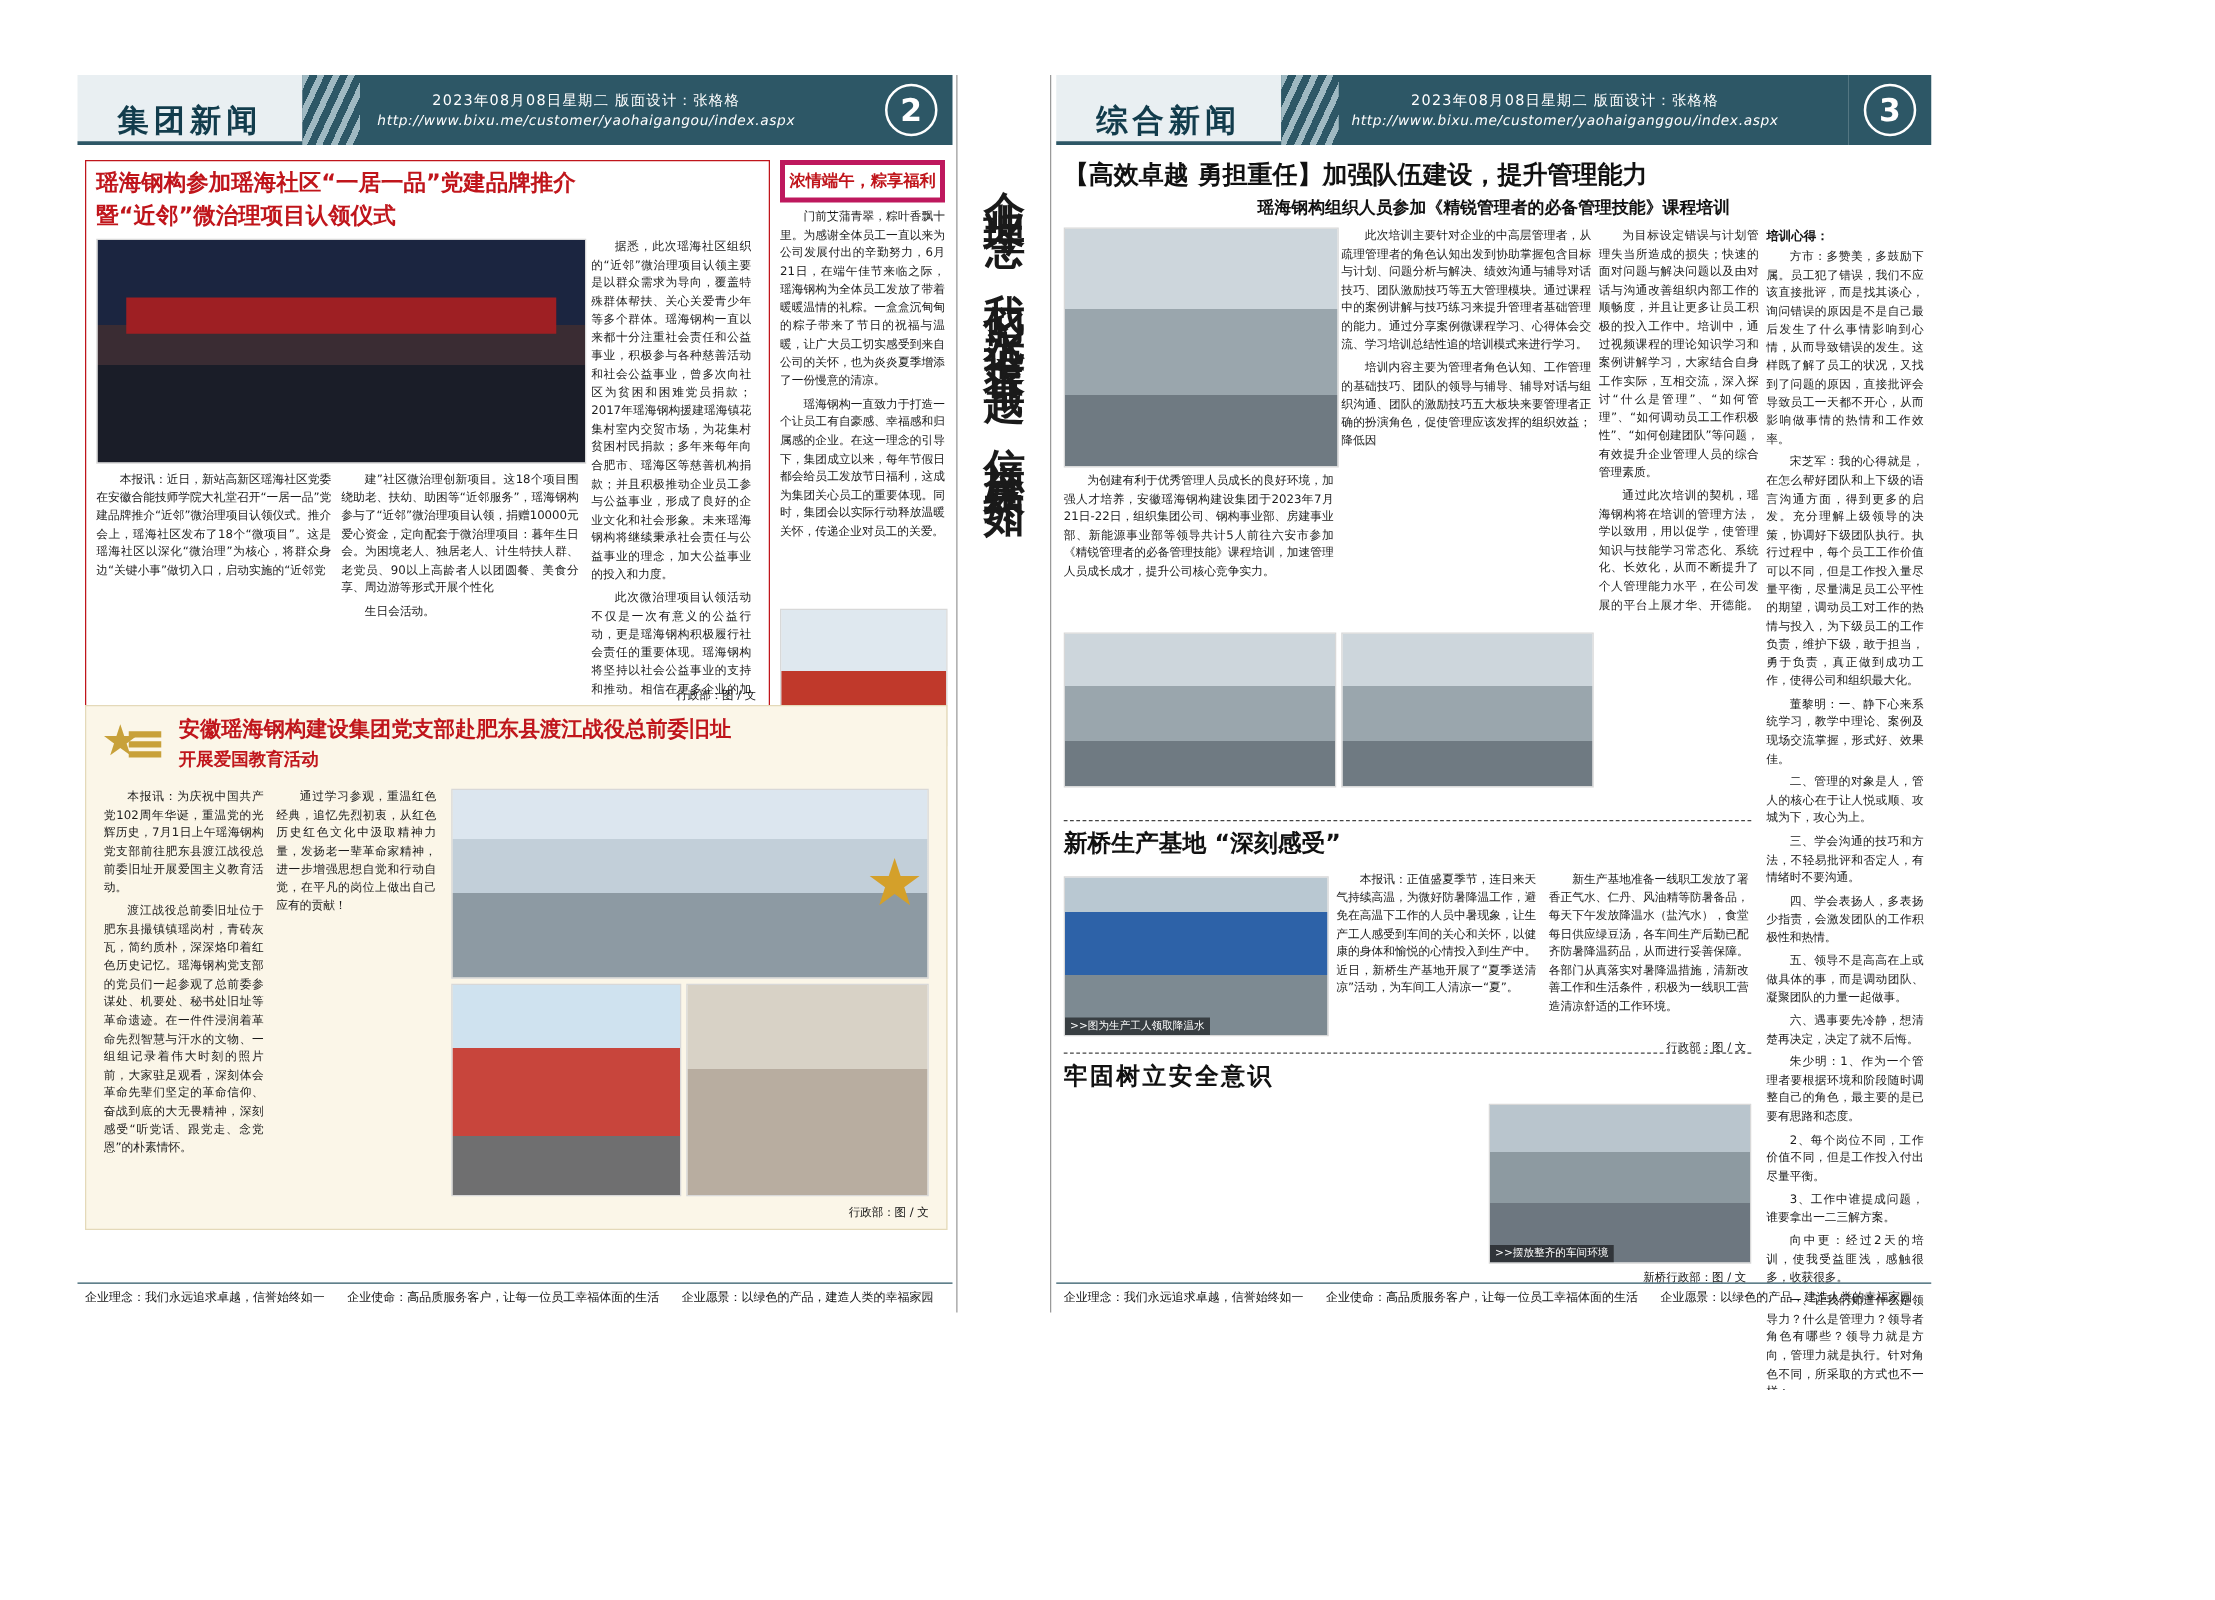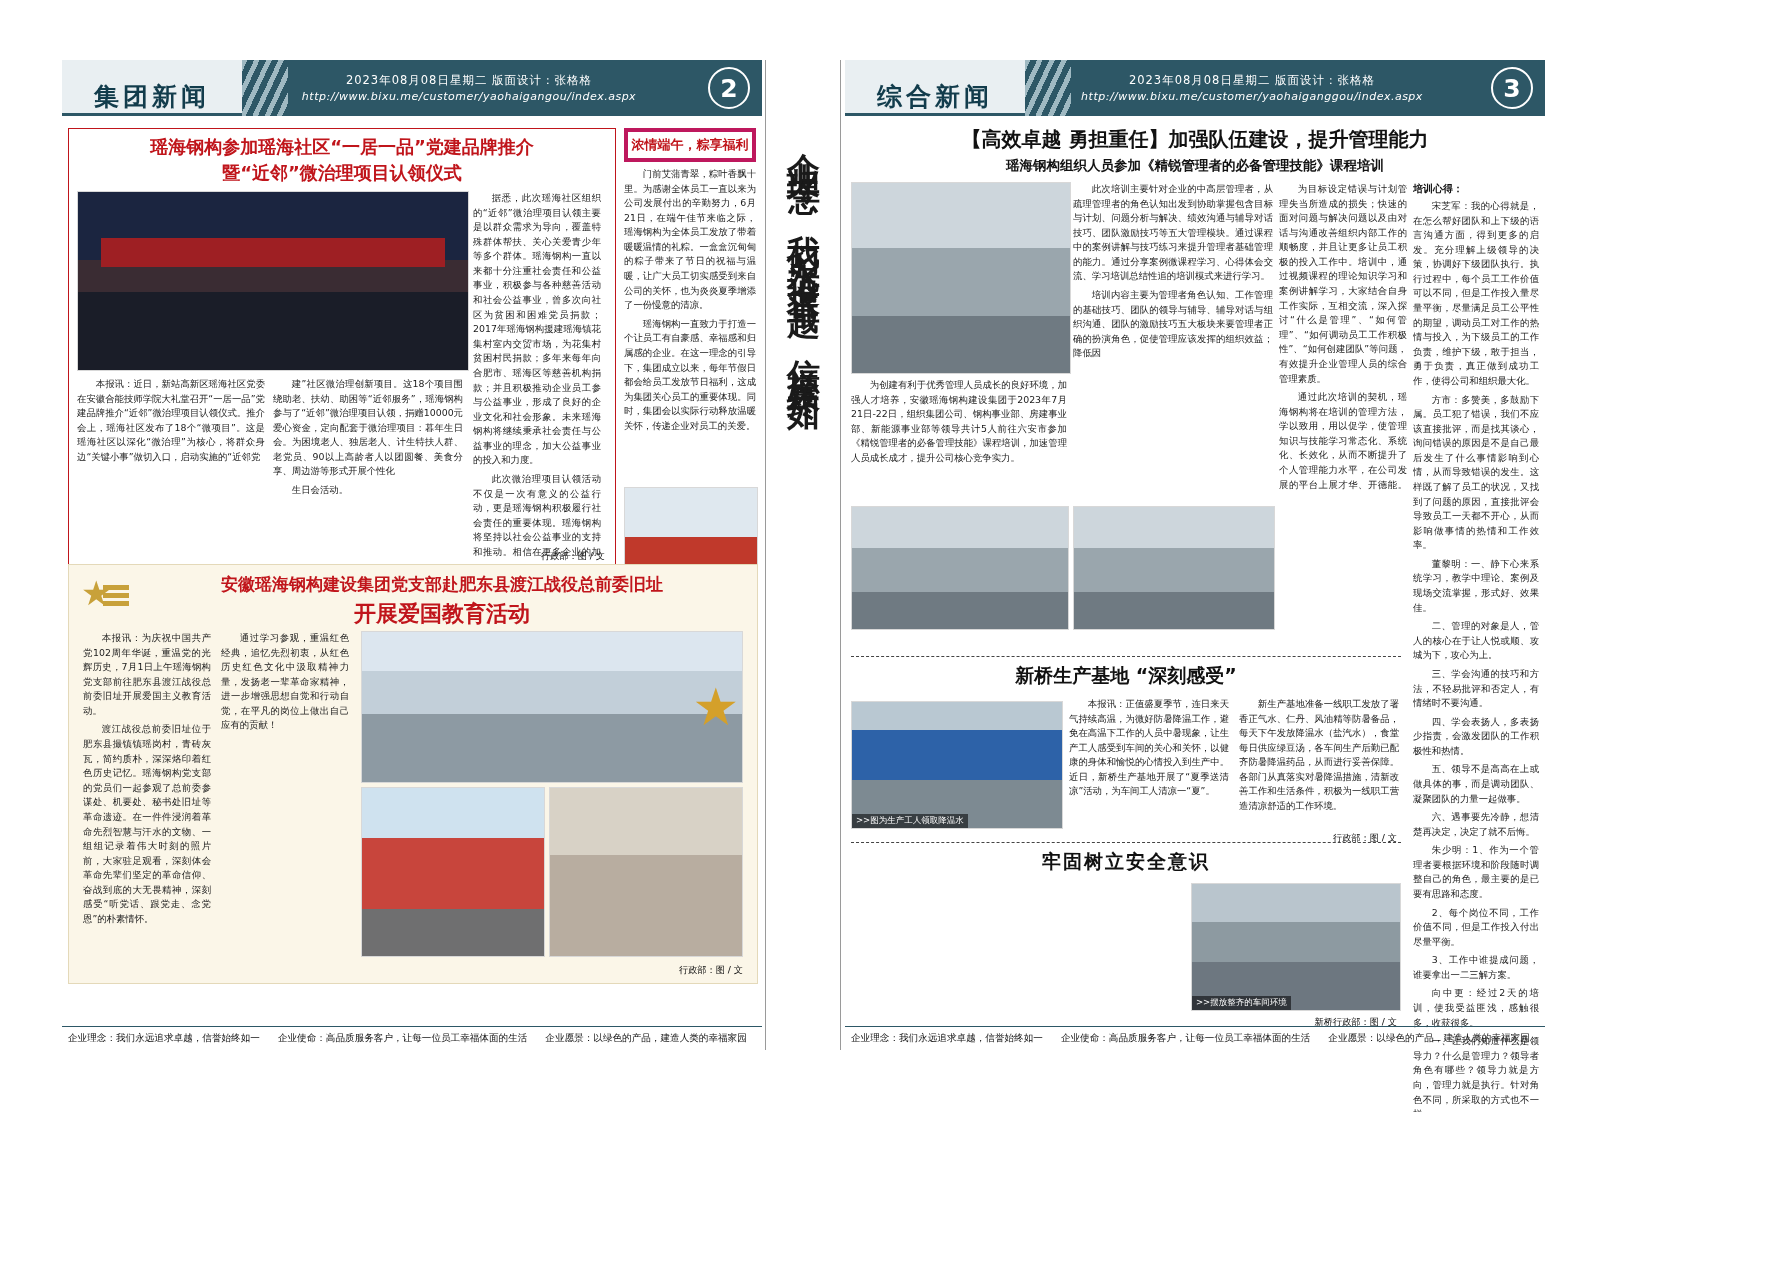--- a/index.html
+++ b/index.html
@@ -18,21 +18,21 @@
   .mh-stripe{flex:1;background:#2d5766;position:relative;display:flex;flex-direction:column;align-items:center;justify-content:center;color:#fff;}
   .mh-stripe .l1{font-size:11.5px;letter-spacing:1px;}
   .mh-stripe .l2{font-size:11px;font-style:italic;letter-spacing:.5px;margin-top:2px;}
   .mh-stripe:before{content:"";position:absolute;left:0;top:0;bottom:0;width:46px;
     background:repeating-linear-gradient(115deg,#9fb9c2 0 5px,#2d5766 5px 11px);}
   .mh-pagenum{width:66px;background:#2d5766;display:flex;align-items:center;justify-content:center;}
   .mh-pagenum .circle{width:38px;height:38px;border-radius:50%;border:2.5px solid #fff;color:#fff;
      font-size:25px;font-weight:bold;display:flex;align-items:center;justify-content:center;line-height:1;}
 
   
-  .hl{color:#c0151b;font-weight:bold;text-align:center;line-height:1.35;}
+  .hl{color:#c0151b;font-weight:bold;line-height:1.35;}
   .sub-hl{text-align:center;font-weight:bold;font-size:13.5px;color:#111;margin-top:4px;}
   .body-col{font-size:9.4px;line-height:1.55;text-align:justify;color:#1a1a1a;}
   .body-col p{margin:0 0 4px 0;text-indent:2em;}
   .sig{text-align:right;font-size:9.2px;margin-top:3px;}
 
   
   .ph{position:relative;overflow:hidden;border:1px solid #d8d8d8;}
   .ph .cap{position:absolute;left:0;bottom:0;background:rgba(0,0,0,.55);color:#fff;font-size:8.5px;padding:1px 4px;}
   .stage{background:linear-gradient(#1b2540 0 38%,#3a2c33 38% 56%,#1a1d28 56% 100%);}
   .stage:after{content:"";position:absolute;left:6%;top:26%;width:88%;height:16%;background:#9e1f23;}
@@ -113,21 +113,21 @@
           <p>门前艾蒲青翠，粽叶香飘十里。为感谢全体员工一直以来为公司发展付出的辛勤努力，6月21日，在端午佳节来临之际，瑶海钢构为全体员工发放了带着暖暖温情的礼粽。一盒盒沉甸甸的粽子带来了节日的祝福与温暖，让广大员工切实感受到来自公司的关怀，也为炎炎夏季增添了一份慢意的清凉。</p>
           <p>瑶海钢构一直致力于打造一个让员工有自豪感、幸福感和归属感的企业。在这一理念的引导下，集团成立以来，每年节假日都会给员工发放节日福利，这成为集团关心员工的重要体现。同时，集团会以实际行动释放温暖关怀，传递企业对员工的关爱。</p>
         </div>
         <div class="ph flag" style="margin-top:4px;width:132px;height:108px;"></div>
       </div>
     </div>
 
     <div style="position:absolute;left:6px;top:504px;width:688px;height:418px;background:#fbf6e8;border:1px solid #e4d9b9;">
       <div style="position:absolute;left:12px;top:10px;" class="emblem"></div>
       <div class="hl" style="position:absolute;left:74px;top:8px;width:598px;font-size:17px;">安徽瑶海钢构建设集团党支部赴肥东县渡江战役总前委旧址</div>
-      <div class="hl" style="position:absolute;left:74px;top:34px;width:598px;font-size:22px;">开展爱国教育活动</div>
+      <div class="hl" style="position:absolute;left:74px;top:34px;width:598px;font-size:14px;">开展爱国教育活动</div>
 
       <div class="body-col" style="position:absolute;left:14px;top:66px;width:128px;height:326px;overflow:hidden;">
         <p>本报讯：为庆祝中国共产党102周年华诞，重温党的光辉历史，7月1日上午瑶海钢构党支部前往肥东县渡江战役总前委旧址开展爱国主义教育活动。</p>
         <p>渡江战役总前委旧址位于肥东县撮镇镇瑶岗村，青砖灰瓦，简约质朴，深深烙印着红色历史记忆。瑶海钢构党支部的党员们一起参观了总前委参谋处、机要处、秘书处旧址等革命遗迹。在一件件浸润着革命先烈智慧与汗水的文物、一组组记录着伟大时刻的照片前，大家驻足观看，深刻体会革命先辈们坚定的革命信仰、奋战到底的大无畏精神，深刻感受“听党话、跟党走、念党恩”的朴素情怀。</p>
       </div>
       <div class="body-col" style="position:absolute;left:152px;top:66px;width:128px;height:326px;overflow:hidden;">
         <p>通过学习参观，重温红色经典，追忆先烈初衷，从红色历史红色文化中汲取精神力量，发扬老一辈革命家精神，进一步增强思想自觉和行动自觉，在平凡的岗位上做出自己应有的贡献！</p>
 
       </div>
 
@@ -180,22 +180,22 @@
         <p>培训内容主要为管理者角色认知、工作管理的基础技巧、团队的领导与辅导、辅导对话与组织沟通、团队的激励技巧五大板块来要管理者正确的扮演角色，促使管理应该发挥的组织效益；降低因</p>
       </div>
       <div class="body-col" style="position:absolute;left:428px;top:56px;width:128px;height:310px;overflow:hidden;">
         <p>为目标设定错误与计划管理失当所造成的损失；快速的面对问题与解决问题以及由对话与沟通改善组织内部工作的顺畅度，并且让更多让员工积极的投入工作中。培训中，通过视频课程的理论知识学习和案例讲解学习，大家结合自身工作实际，互相交流，深入探讨“什么是管理”、“如何管理”、“如何调动员工工作积极性”、“如何创建团队”等问题，有效提升企业管理人员的综合管理素质。</p>
         <p>通过此次培训的契机，瑶海钢构将在培训的管理方法，学以致用，用以促学，使管理知识与技能学习常态化、系统化、长效化，从而不断提升了个人管理能力水平，在公司发展的平台上展才华、开德能。同时，瑶海钢构会持续加强队伍建设、畅通人才成长通道、搭建人才为平台，高效卓越，勇担重任，为推动瑶海钢构高质量发展贡献力量。</p>
       </div>
 
       <div style="position:absolute;left:562px;top:56px;width:126px;height:930px;overflow:hidden;">
         <div style="font-size:10px;font-weight:bold;margin-bottom:3px;">培训心得：</div>
         <div class="body-col">
+          <p>方市：多赞美，多鼓励下属。员工犯了错误，我们不应该直接批评，而是找其谈心，询问错误的原因是不是自己最后发生了什么事情影响到心情，从而导致错误的发生。这样既了解了员工的状况，又找到了问题的原因，直接批评会导致员工一天都不开心，从而影响做事情的热情和工作效率。</p>
           <p>宋芝军：我的心得就是，在怎么帮好团队和上下级的语言沟通方面，得到更多的启发。充分理解上级领导的决策，协调好下级团队执行。执行过程中，每个员工工作价值可以不同，但是工作投入量尽量平衡，尽量满足员工公平性的期望，调动员工对工作的热情与投入，为下级员工的工作负责，维护下级，敢于担当，勇于负责，真正做到成功工作，使得公司和组织最大化。</p>
-          <p>方市：多赞美，多鼓励下属。员工犯了错误，我们不应该直接批评，而是找其谈心，询问错误的原因是不是自己最后发生了什么事情影响到心情，从而导致错误的发生。这样既了解了员工的状况，又找到了问题的原因，直接批评会导致员工一天都不开心，从而影响做事情的热情和工作效率。</p>
           <p>董黎明：一、静下心来系统学习，教学中理论、案例及现场交流掌握，形式好、效果佳。</p>
           <p>二、管理的对象是人，管人的核心在于让人悦或顺、攻城为下，攻心为上。</p>
           <p>三、学会沟通的技巧和方法，不轻易批评和否定人，有情绪时不要沟通。</p>
           <p>四、学会表扬人，多表扬少指责，会激发团队的工作积极性和热情。</p>
           <p>五、领导不是高高在上或做具体的事，而是调动团队、凝聚团队的力量一起做事。</p>
           <p>六、遇事要先冷静，想清楚再决定，决定了就不后悔。</p>
           <p>朱少明：1、作为一个管理者要根据环境和阶段随时调整自己的角色，最主要的是已要有思路和态度。</p>
           <p>2、每个岗位不同，工作价值不同，但是工作投入付出尽量平衡。</p>
           <p>3、工作中谁提成问题，谁要拿出一二三解方案。</p>
           <p>向中更：经过2天的培训，使我受益匪浅，感触很多，收获很多。</p>

